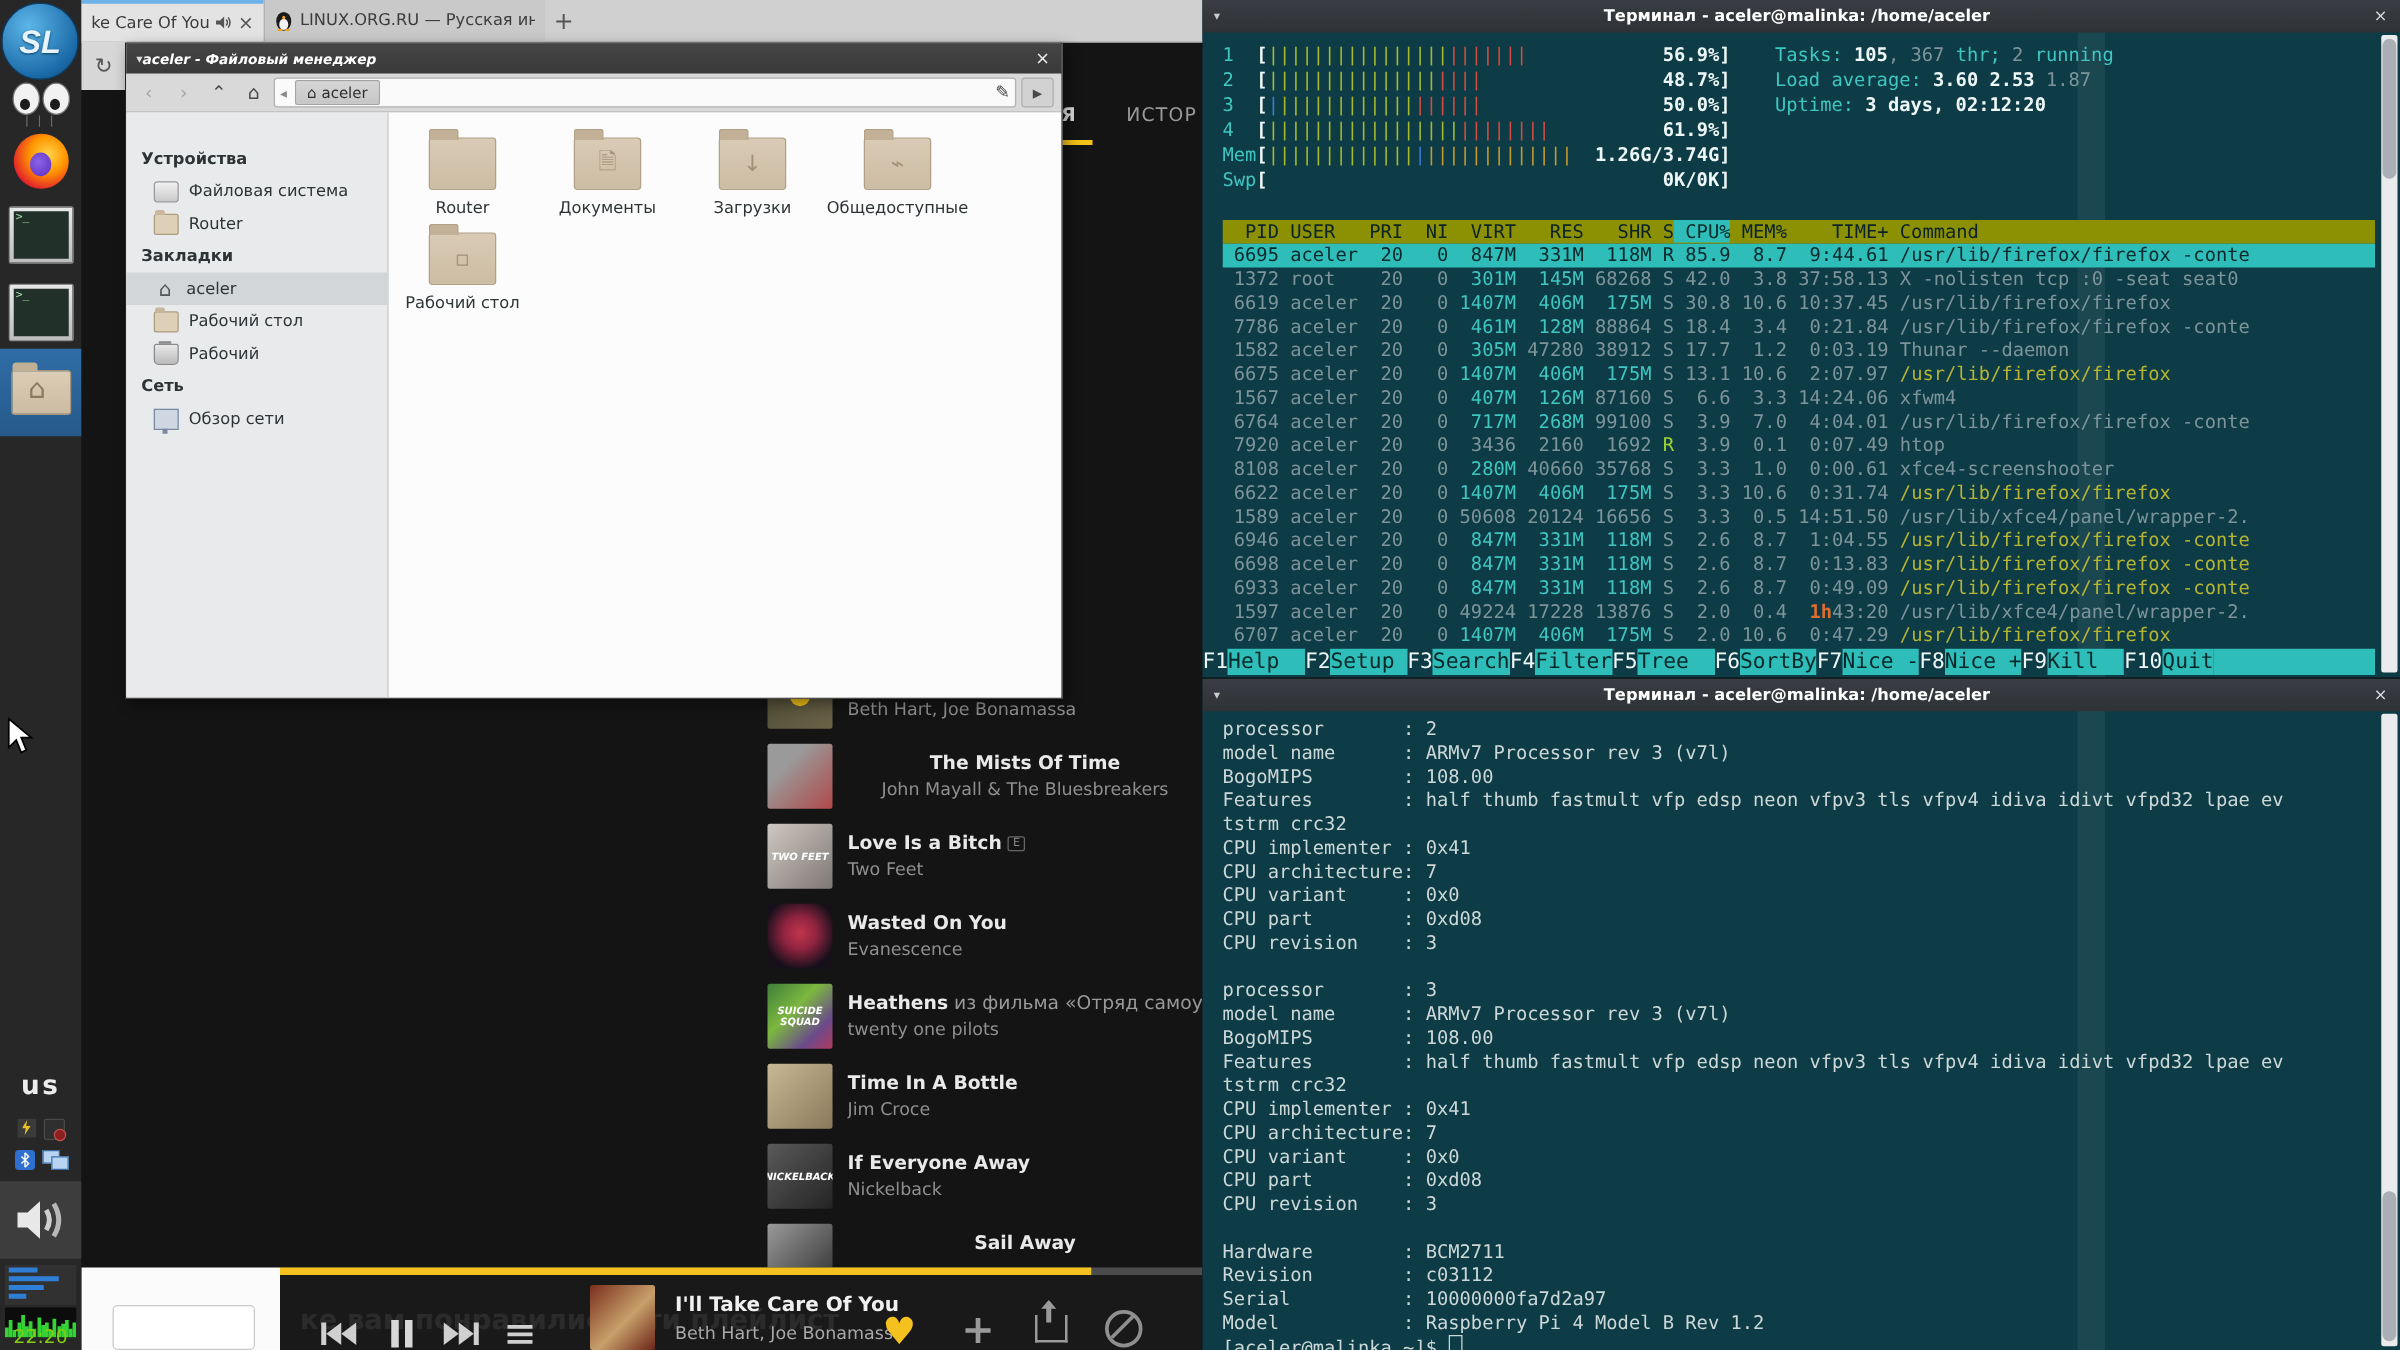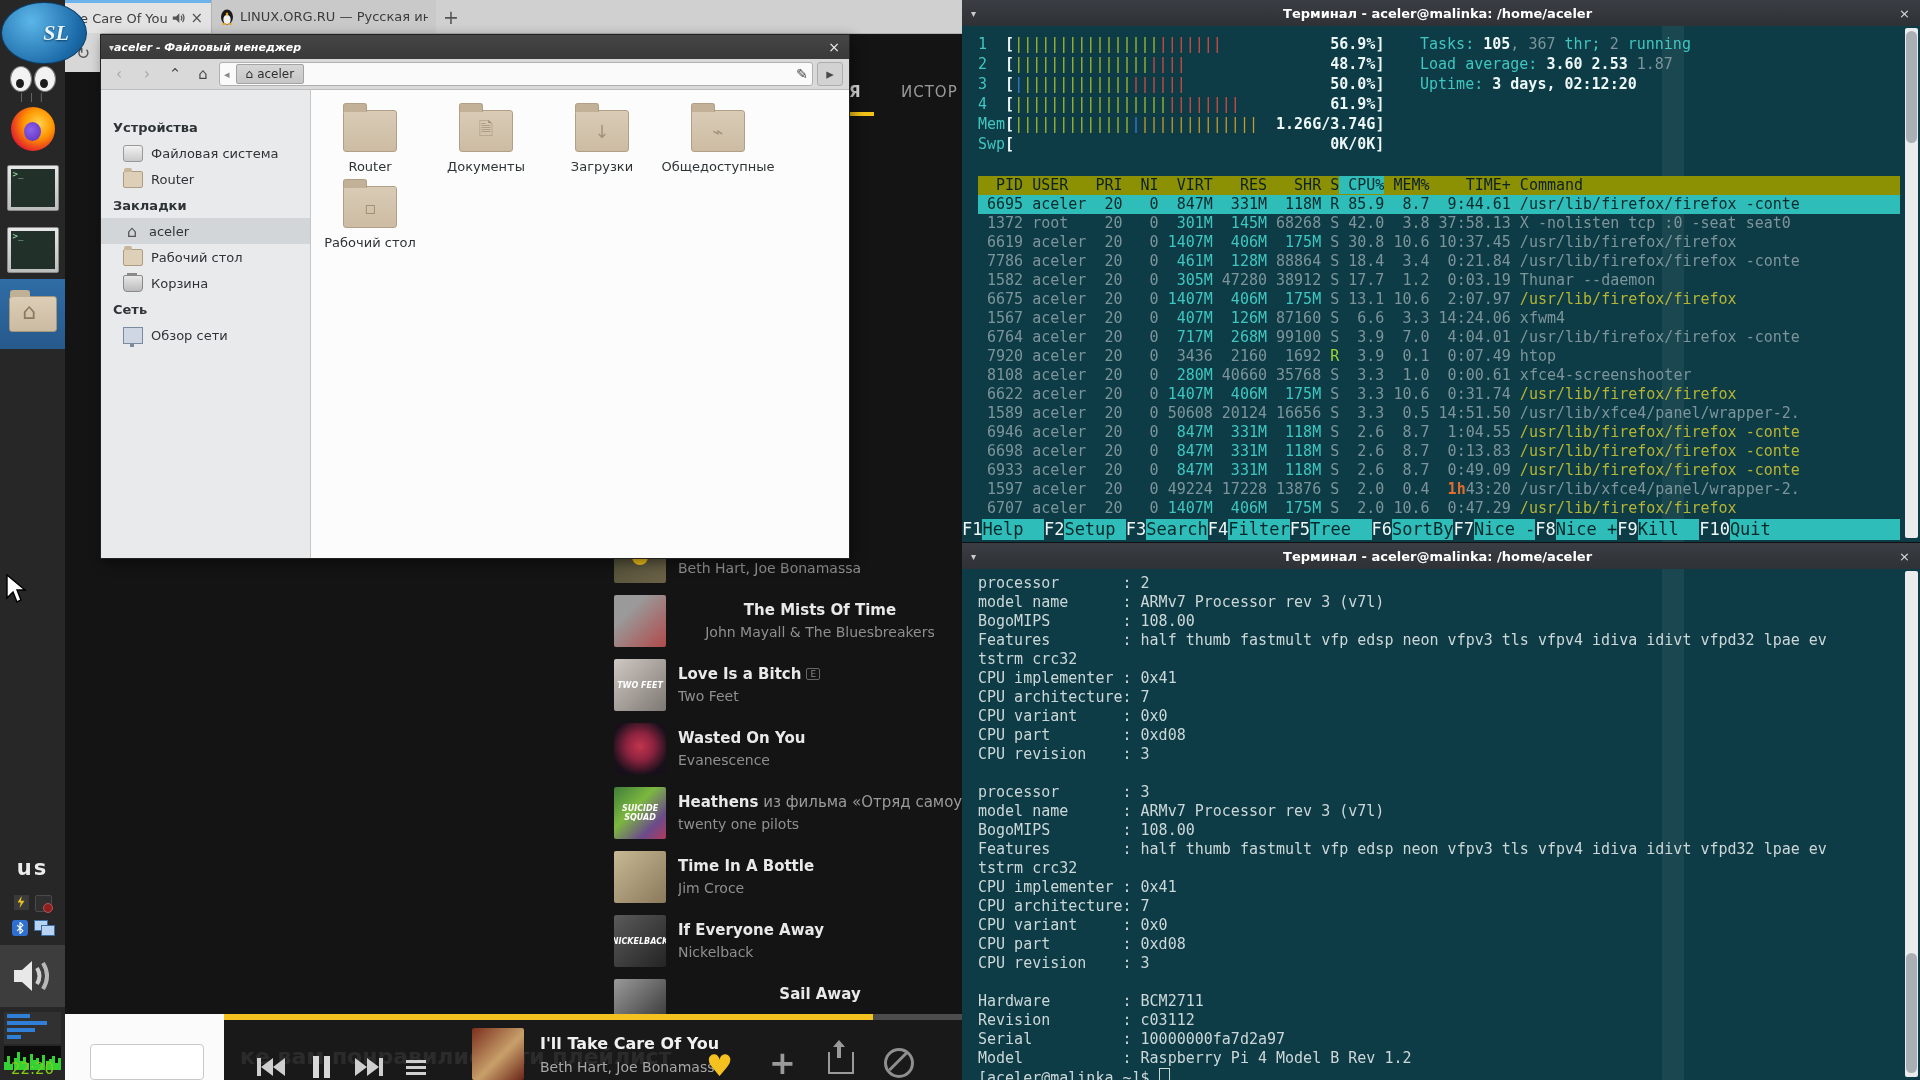--- a/index.html
+++ b/index.html
@@ -2,22 +2,22 @@
 <html><head>
 <meta charset="utf-8">
 <style>
   html,body{margin:0;padding:0;background:#000;}
   #root{position:relative;width:1920px;height:1080px;overflow:hidden;font-family:"DejaVu Sans",sans-serif;background:#141414;}
 
   
   #dock{position:absolute;left:0;top:0;width:65px;height:1080px;background:#272727;z-index:30;}
   .sl-logo{position:absolute;left:1px;top:2px;width:60px;height:60px;border-radius:50%;
     background:radial-gradient(circle at 35% 30%,#5cb6e8,#1b6aa8 70%,#0d4a7a);border:1px solid #0c3f68;
-    display:flex;align-items:center;justify-content:center;color:#e8f4fb;font-family:Liberation Serif, serif;
-    font-weight:bold;font-size:22px;font-style:italic;text-shadow:0 1px 2px #0a3c63;padding-left:24px;}
+    display:flex;align-items:center;justify-content:center;color:#e8f4fb;font-family:Liberation Sans, sans-serif;
+    font-weight:bold;font-size:26px;font-style:italic;text-shadow:0 1px 2px #0a3c63;}
   .xeyes{position:absolute;left:10px;top:66px;width:46px;height:26px;display:flex;gap:2px;justify-content:center;}
   .eye{width:20px;height:24px;background:#f2f2f2;border:1px solid #777;border-radius:50%;position:relative;}
   .eye:after{content:"";position:absolute;left:5px;bottom:3px;width:8px;height:9px;background:#1c1c1c;border-radius:50%;}
   .grip{position:absolute;left:0;top:92px;width:65px;text-align:center;color:#777;font-size:9px;letter-spacing:2px;}
   .dock-item{position:absolute;left:0;width:65px;display:flex;align-items:center;justify-content:center;}
   .ff-icon{width:44px;height:44px;border-radius:50%;background:radial-gradient(circle at 62% 38%,#ffd54a 0%,#ff9500 38%,#e3202c 75%,#b01030);position:relative;}
   .ff-icon:after{content:"";position:absolute;left:13px;top:15px;width:17px;height:19px;border-radius:50%;background:radial-gradient(circle at 40% 40%,#8b63e8,#5b2bbf);}
   .term-icon{width:44px;height:38px;background:linear-gradient(#e8e8e8,#bdbdbd);border:1px solid #8a8a8a;border-radius:2px;padding:3px;}
   .term-icon .scr{width:100%;height:100%;background:#22302a;color:#9fe0a8;font-family:"DejaVu Sans Mono",monospace;font-size:9px;line-height:10px;padding-left:2px;box-sizing:border-box;}
   .dock-active{position:absolute;left:0;width:65px;background:linear-gradient(#2f6da6,#27598b);display:flex;align-items:center;justify-content:center;}
@@ -394,21 +394,21 @@
           <div class="sb-item selected">
             <div class="sb-ico ico-home">⌂</div>
             <span>aceler</span>
           </div>
           <div class="sb-item">
             <div class="sb-ico ico-folder"></div>
             <span>Рабочий стол</span>
           </div>
           <div class="sb-item">
             <div class="sb-ico ico-trash"></div>
-            <span>Корзина</span>
+            <span>Рабочий</span>
           </div>
           <div class="sb-header">Сеть</div>
           <div class="sb-item">
             <div class="sb-ico ico-net"></div>
             <span>Обзор сети</span>
           </div>
         </div>
       <div id="fm-files">
           <div class="fitem" style="left: 6px; top: 20px;">
             <div class="bigfolder"></div>

